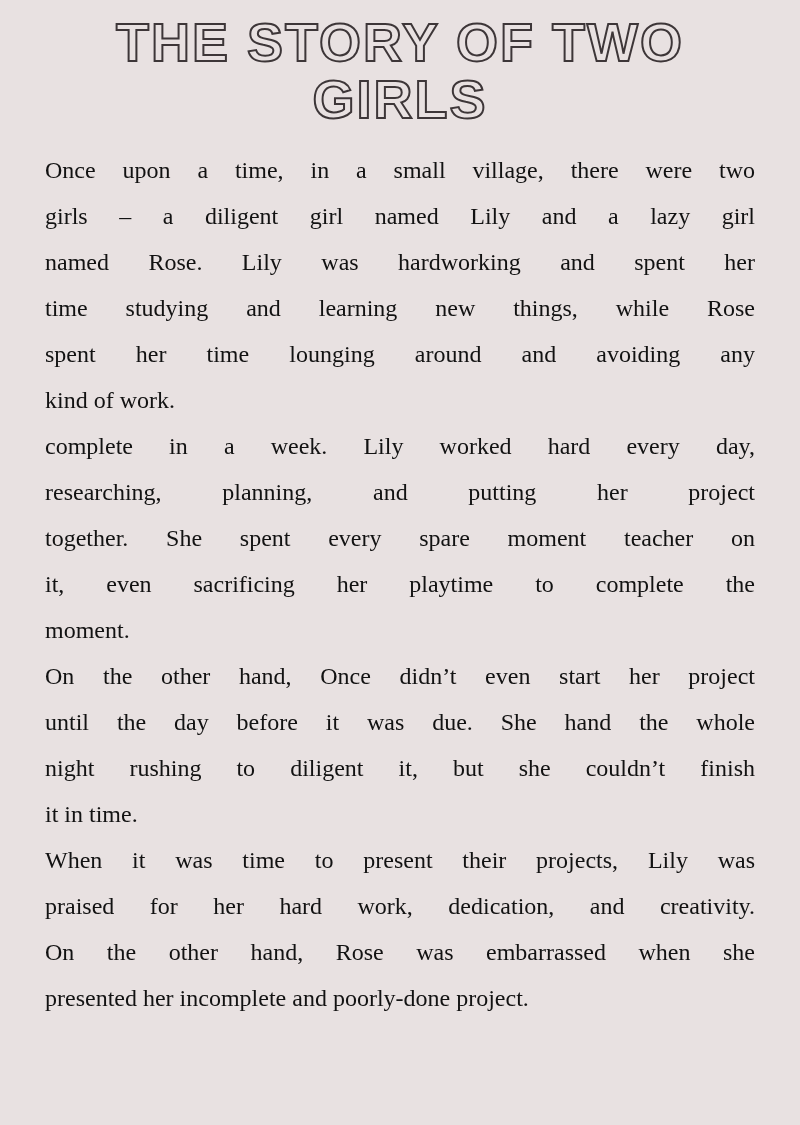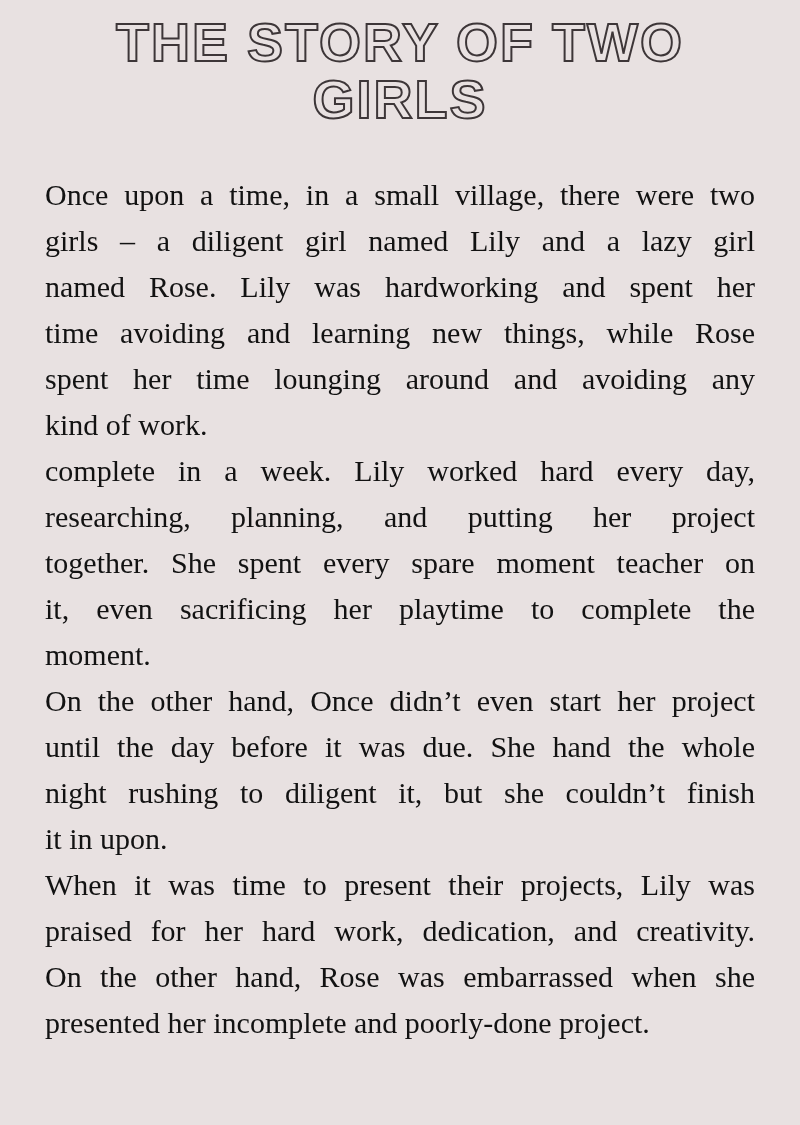--- a/index.html
+++ b/index.html
@@ -31,23 +31,23 @@
   @supports (-webkit-text-stroke: 2px #000) {
     .title {
       color: transparent;
       -webkit-text-stroke: 2px #3d3638;
     }
   }
   .title-line {
     display: block;
   }
   .story {
-    margin-top: 44px;
+    margin-top: 19px;
     font-family: "Liberation Serif", serif;
-    font-size: 30px;
+    font-size: 24px;
     line-height: 46px;
     color: #121212;
   }
   .paragraph {
     margin: 0;
   }
   .line {
     text-align: justify;
     text-align-last: justify;
   }
@@ -61,36 +61,36 @@
 <div class="page">
   <h1 class="title">
     <span class="title-line">THE STORY OF TWO</span>
     <span class="title-line">GIRLS</span>
   </h1>
   <div class="story">
       <div class="paragraph">
         <div class="line">Once upon a time, in a small village, there were two</div>
         <div class="line">girls – a diligent girl named Lily and a lazy girl</div>
         <div class="line">named Rose. Lily was hardworking and spent her</div>
-        <div class="line">time avoiding and learning new things, while Rose</div>
+        <div class="line">time studying and learning new things, while Rose</div>
         <div class="line">spent her time lounging around and avoiding any</div>
         <div class="line last">kind of work.</div>
       </div>
       <div class="paragraph">
         <div class="line">complete in a week. Lily worked hard every day,</div>
         <div class="line">researching, planning, and putting her project</div>
         <div class="line">together. She spent every spare moment teacher on</div>
         <div class="line">it, even sacrificing her playtime to complete the</div>
         <div class="line last">moment.</div>
       </div>
       <div class="paragraph">
         <div class="line">On the other hand, Once didn’t even start her project</div>
         <div class="line">until the day before it was due. She hand the whole</div>
         <div class="line">night rushing to diligent it, but she couldn’t finish</div>
-        <div class="line last">it in upon.</div>
+        <div class="line last">it in time.</div>
       </div>
       <div class="paragraph">
         <div class="line">When it was time to present their projects, Lily was</div>
         <div class="line">praised for her hard work, dedication, and creativity.</div>
         <div class="line">On the other hand, Rose was embarrassed when she</div>
         <div class="line last">presented her incomplete and poorly-done project.</div>
       </div>
     </div>
 </div>
 

